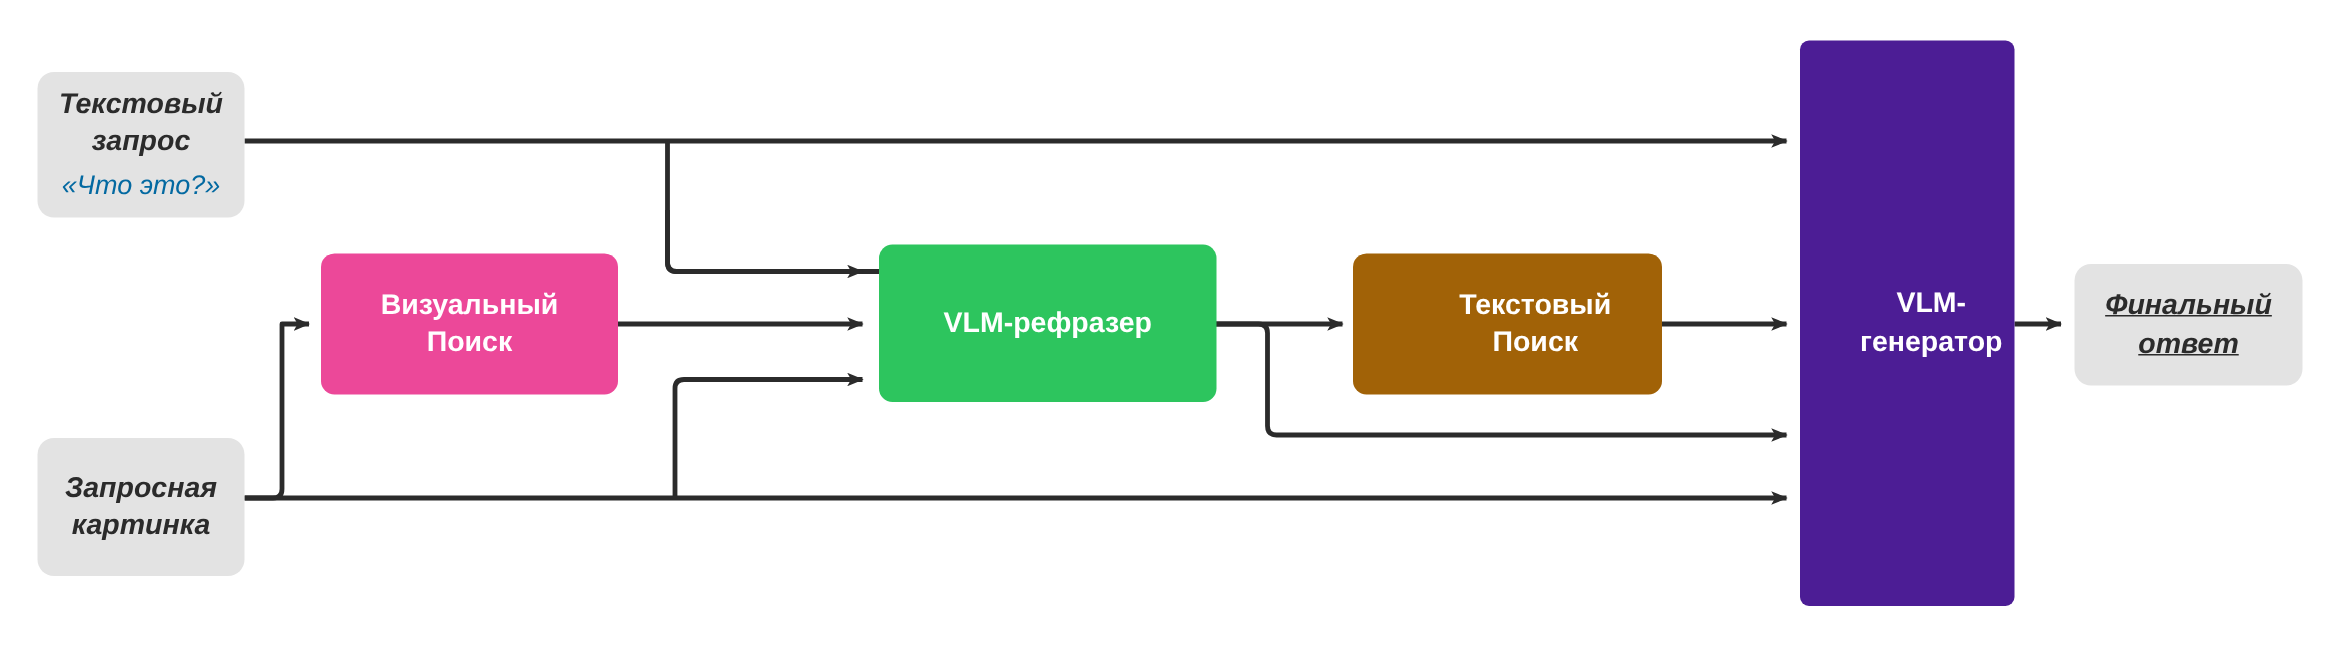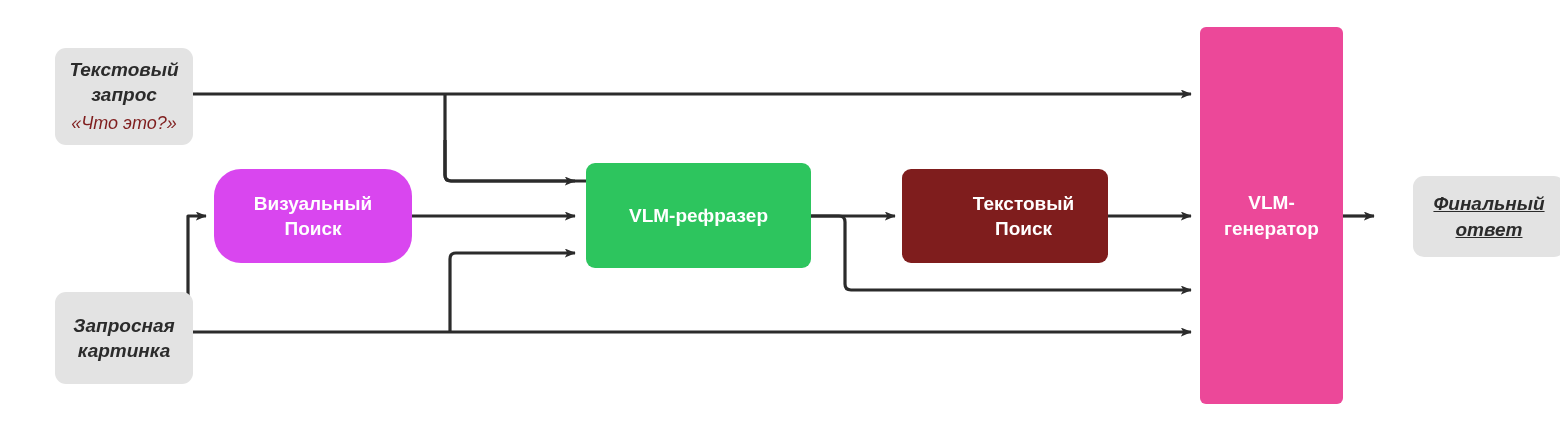--- a/index.html
+++ b/index.html
@@ -38,40 +38,39 @@
     padding: 0 8px;
   }
   .io-node {
     background: #e3e3e3;
     border-radius: 11px;
     color: #2b2b2b;
     font-weight: bold;
     font-style: italic;
     font-size: 19px;
     flex-direction: column;
-    margin-left: 30px;
   }
   .io-node .sub {
     display: block;
     font-weight: normal;
     font-style: italic;
     font-size: 18px;
-    color: #7f1d1d;
+    color: #0369a1;
     margin-top: 5px;
   }
   .proc-node {
     color: #ffffff;
     font-weight: bold;
     font-size: 19px;
     border-radius: 9px;
   }
-  .node-visual-search { background: #d946ef; border-radius: 27px; }
+  .node-visual-search { background: #ec4899; }
   .node-rephraser    { background: #2dc55e; }
-  .node-text-search  { background: #7f1d1d; padding-left: 37px; }
-  .node-generator    { background: #ec4899; border-radius: 6px; }
+  .node-text-search  { background: #a16207; padding-left: 37px; }
+  .node-generator    { background: #4c1d95; border-radius: 6px; justify-content: flex-end; }
 </style>
 </head>
 <body>
 
 <div id="canvas">
 
   <svg id="wires" viewBox="0 0 1560 433">
     <defs>
       <marker id="arrowhead" markerWidth="11" markerHeight="9" refX="10.2" refY="4.5" orient="auto" markerUnits="userSpaceOnUse">
         <path d="M0,0 L11,4.5 L0,9 L2.6,4.5 Z" fill="#2b2b2b"></path>

